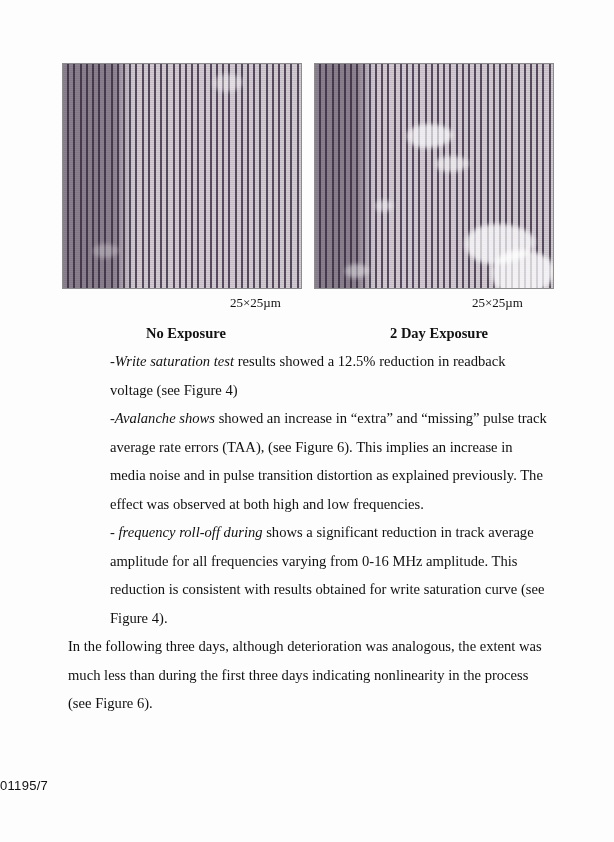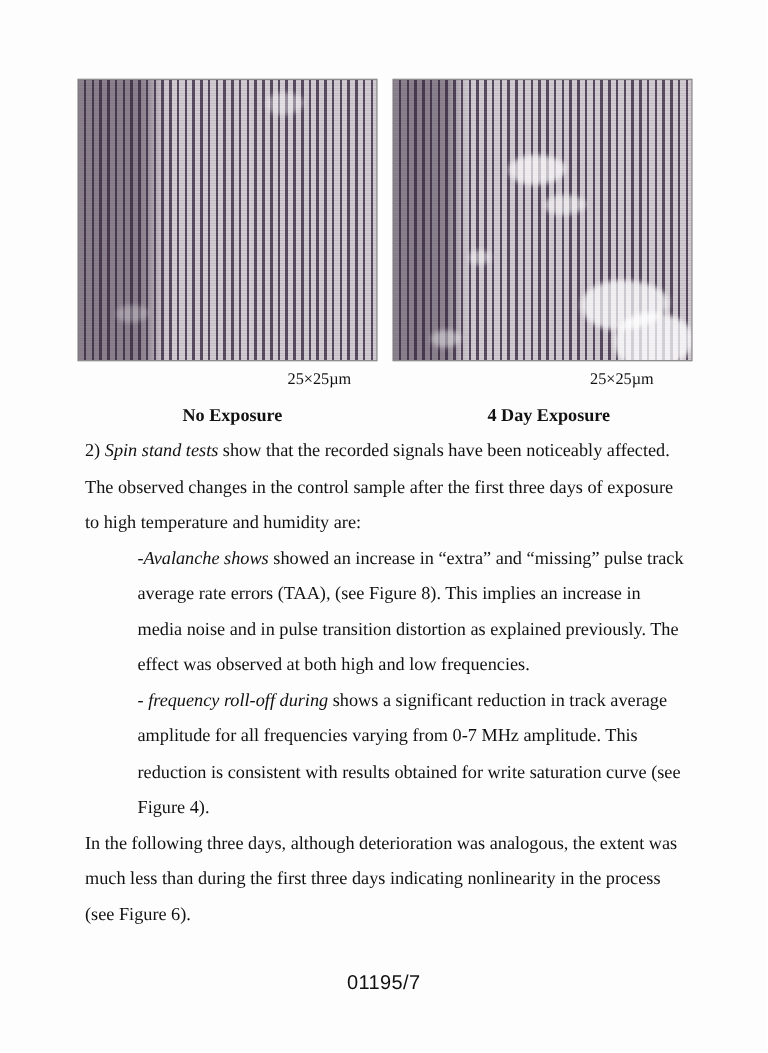--- a/index.html
+++ b/index.html
@@ -141,22 +141,22 @@
   sup {
     font-size: 10px;
     vertical-align: super;
   }
 
   .footer {
     position: absolute;
     left: 0;
     top: 778px;
     width: 614px;
-    text-align: center;
-    font-size: 16px;
+    text-align: left;
+    font-size: 13px;
     font-family: "Liberation Sans", sans-serif;
     letter-spacing: 0.3px;
   }
 </style>
 </head>
 <body>
 
 <div class="page">
 
   <div class="figure-block">
@@ -185,40 +185,39 @@
 
     </div>
 
     <div class="scale-row">
       <span class="scale-left">25×25µm</span>
       <span class="scale-right">25×25µm</span>
     </div>
 
     <div class="caption-row">
       <span class="cap-left">No Exposure</span>
-      <span class="cap-right">4 Day Exposure</span>
+      <span class="cap-right">2 Day Exposure</span>
     </div>
 
   </div>
 
   <div class="body-text">
 
 
-    <p class="para">
-      <span>2)</span>
-      <span class="i">Spin stand tests</span><span> show that the recorded signals have been noticeably affected.  The observed changes in the control sample after the first three days of exposure to high temperature and humidity are:</span>
-    </p>
-
 
     <p class="para indent-1">
-      <span class="i">-Avalanche shows</span><span> showed an increase in “extra” and “missing” pulse track average rate errors (TAA), (see Figure 8). This implies an increase in media noise and in pulse transition distortion as explained previously.  The effect was observed at both high and low frequencies.</span>
+      <span class="i">-Write saturation test</span><span> results showed a 12.5% reduction in readback voltage (see Figure 4)</span>
     </p>
 
     <p class="para indent-1">
-      <span class="i">- frequency roll-off during</span><span>  shows a significant reduction in track average amplitude for all frequencies varying from 0-7 MHz amplitude. This reduction is consistent with results obtained for write saturation curve (see Figure 4).</span>
+      <span class="i">-Avalanche shows</span><span> showed an increase in “extra” and “missing” pulse track average rate errors (TAA), (see Figure 6). This implies an increase in media noise and in pulse transition distortion as explained previously.  The effect was observed at both high and low frequencies.</span>
+    </p>
+
+    <p class="para indent-1">
+      <span class="i">- frequency roll-off during</span><span>  shows a significant reduction in track average amplitude for all frequencies varying from 0-16 MHz amplitude. This reduction is consistent with results obtained for write saturation curve (see Figure 4).</span>
     </p>
 
     <p class="para">
       <span>In the following three days, although deterioration was analogous, the extent was much less than during the first three days indicating nonlinearity in the process (see Figure 6).</span>
     </p>
 
   </div>
 
   <div class="footer">
     <span>01195/7</span>

